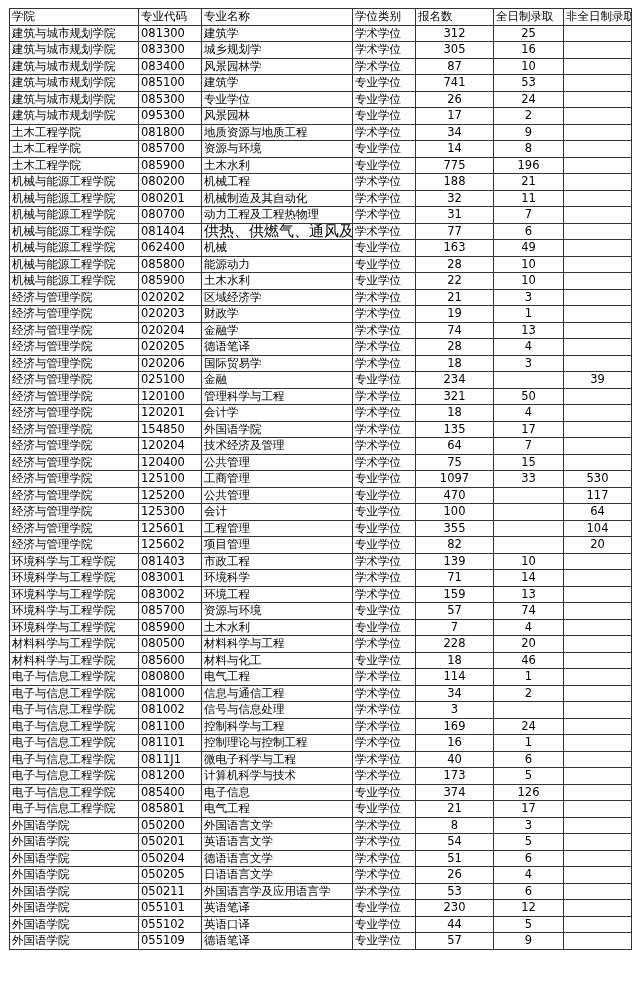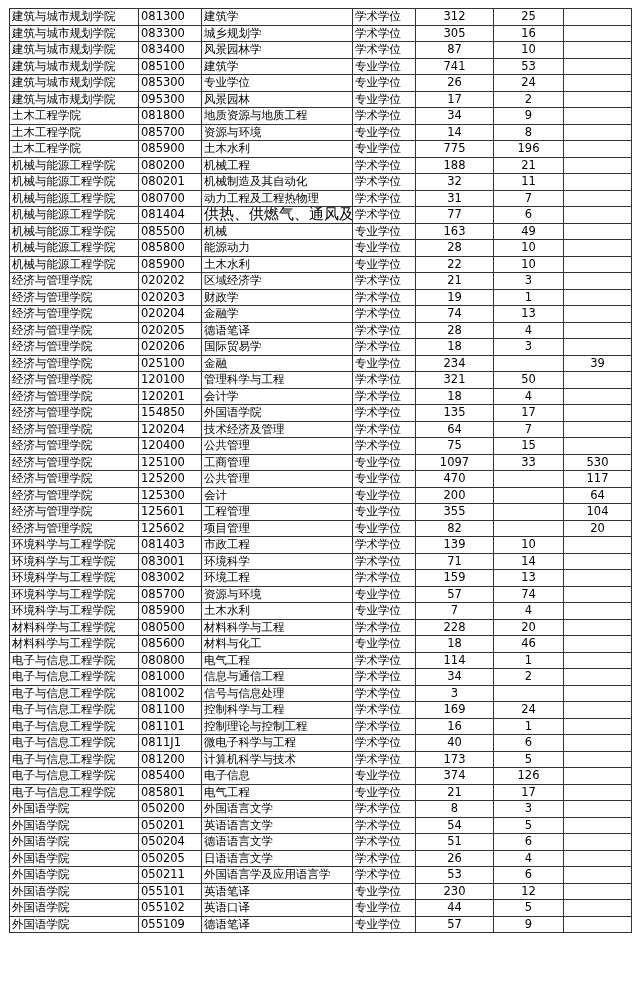--- a/index.html
+++ b/index.html
@@ -22,20 +22,29 @@
   <colgroup>
     <col class="c1">
       <col class="c2">
       <col class="c3">
       <col class="c4">
       <col class="c5">
       <col class="c6">
       <col class="c7">
   </colgroup>
   <tbody id="tbody">
+    <tr class="hdr">
+      <td>学院</td>
+      <td>专业代码</td>
+      <td>专业名称</td>
+      <td>学位类别</td>
+      <td>报名数</td>
+      <td>全日制录取</td>
+      <td>非全日制录取</td>
+    </tr>
   <tr>
         <td>建筑与城市规划学院</td>
         <td>081300</td>
         <td>建筑学</td>
         <td>学术学位</td>
         <td class="num">312</td>
         <td class="num">25</td>
         <td class="num"></td>
       </tr>
       <tr>
@@ -141,21 +150,21 @@
         <td>机械与能源工程学院</td>
         <td>081404</td>
         <td class="small">供热、供燃气、通风及空调工程</td>
         <td>学术学位</td>
         <td class="num">77</td>
         <td class="num">6</td>
         <td class="num"></td>
       </tr>
       <tr>
         <td>机械与能源工程学院</td>
-        <td>085500</td>
+        <td>062400</td>
         <td>机械</td>
         <td>专业学位</td>
         <td class="num">163</td>
         <td class="num">49</td>
         <td class="num"></td>
       </tr>
       <tr>
         <td>机械与能源工程学院</td>
         <td>085800</td>
         <td>能源动力</td>
@@ -288,21 +297,21 @@
         <td>专业学位</td>
         <td class="num">470</td>
         <td class="num"></td>
         <td class="num">117</td>
       </tr>
       <tr>
         <td>经济与管理学院</td>
         <td>125300</td>
         <td>会计</td>
         <td>专业学位</td>
-        <td class="num">200</td>
+        <td class="num">100</td>
         <td class="num"></td>
         <td class="num">64</td>
       </tr>
       <tr>
         <td>经济与管理学院</td>
         <td>125601</td>
         <td>工程管理</td>
         <td>专业学位</td>
         <td class="num">355</td>
         <td class="num"></td>

